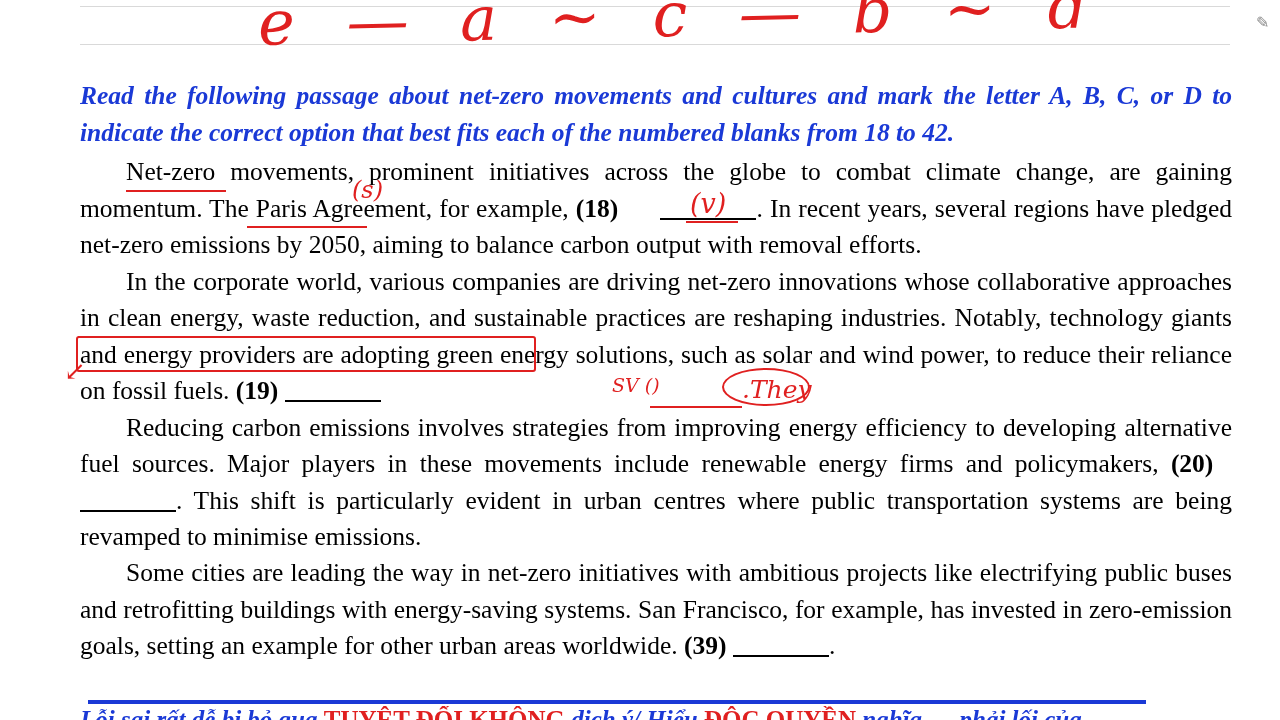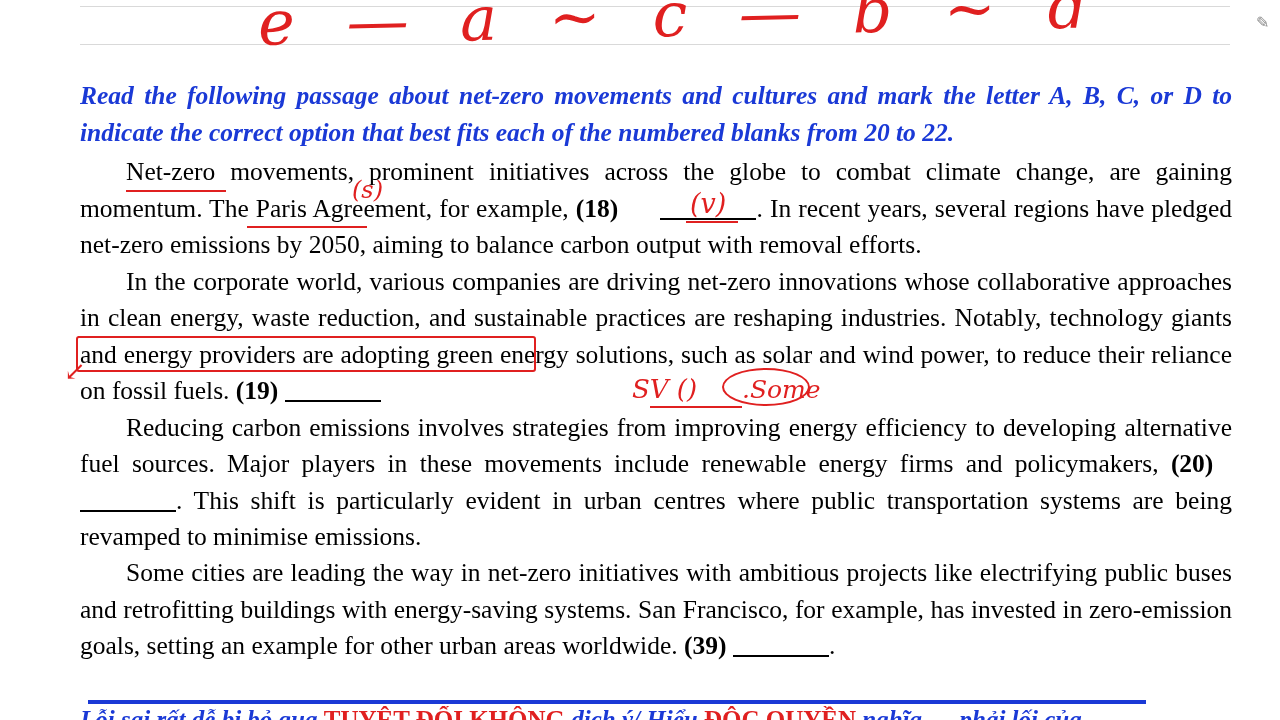--- a/index.html
+++ b/index.html
@@ -138,21 +138,21 @@
 
   <div class="top-strip">
     <div class="rule-line r1"></div>
     <div class="rule-line r2"></div>
     <div class="hand-top">e  —  a ~ c  —  b ~ d</div>
     <div class="cursor-mark">✎</div>
   </div>
 
   <div class="content">
 
-    <div class="instruction">Read the following passage about net-zero movements and cultures and mark the letter A, B, C, or D to indicate the correct option that best fits each of the numbered blanks from 20 to 22.</div>
+    <div class="instruction">Read the following passage about net-zero movements and cultures and mark the letter A, B, C, or D to indicate the correct option that best fits each of the numbered blanks from 18 to 42.</div>
 
     <p class="para">
       <span>Net-zero movements, prominent initiatives across the globe to combat climate change, are gaining momentum. The Paris Agreement, for example, </span><span class="bold">(18)</span><span>&nbsp;&nbsp;&nbsp;&nbsp;&nbsp;&nbsp;</span><span class="blankline"></span><span>. In recent years, several regions have pledged net-zero emissions by 2050, aiming to balance carbon output with removal efforts.</span>
     </p>
 
     <p class="para">
       <span>In the corporate world, various companies are driving net-zero innovations whose collaborative approaches in clean energy, waste reduction, and sustainable practices are reshaping industries. Notably, technology giants and energy providers are adopting green energy solutions, such as solar and wind power, to reduce their reliance on fossil fuels. </span><span class="bold">(19)</span><span>&nbsp;</span><span class="blankline"></span>
     </p>
 
     <p class="para">
@@ -167,23 +167,23 @@
   <div class="u-red" style="left:126px; top:190px; width:100px;"></div>
   <div class="u-red" style="left:247px; top:226px; width:120px;"></div>
   <div class="annot" style="left:352px; top:176px; font-size:24px;">(s)</div>
   <div class="annot" style="left:690px; top:188px; font-size:27px;">(v)</div>
   <div class="u-red" style="left:686px; top:221px; width:52px;"></div>
 
   <div class="box-red" style="left:76px; top:336px; width:460px; height:36px; border-width:2px;"></div>
   <div class="u-red" style="left:78px; top:336px; width:300px;"></div>
   <div class="annot" style="left:64px; top:356px; font-size:26px;">↙</div>
 
-  <div class="annot" style="left:632px; top:374px; font-size:26px;">SV ()</div>
+  <div class="annot" style="left:612px; top:374px; font-size:19px;">SV ()</div>
   <div class="u-red" style="left:650px; top:406px; width:92px;"></div>
-  <div class="annot" style="left:742px; top:375px; font-size:25px;">.Some</div>
+  <div class="annot" style="left:742px; top:375px; font-size:25px;">.They</div>
   <div class="circle-red" style="left:722px; top:368px; width:88px; height:38px;"></div>
 
   <div class="bottom-rule"></div>
   <div class="bottom-text">
     <span>Lỗi sai rất dễ bị bỏ qua  </span><span class="red">TUYỆT ĐỐI KHÔNG</span><span>  dịch ý/ Hiểu  </span><span class="red">ĐỘC QUYỀN</span><span>  nghĩa — phải lối của</span>
   </div>
 
 </div>
 
 </body></html>

